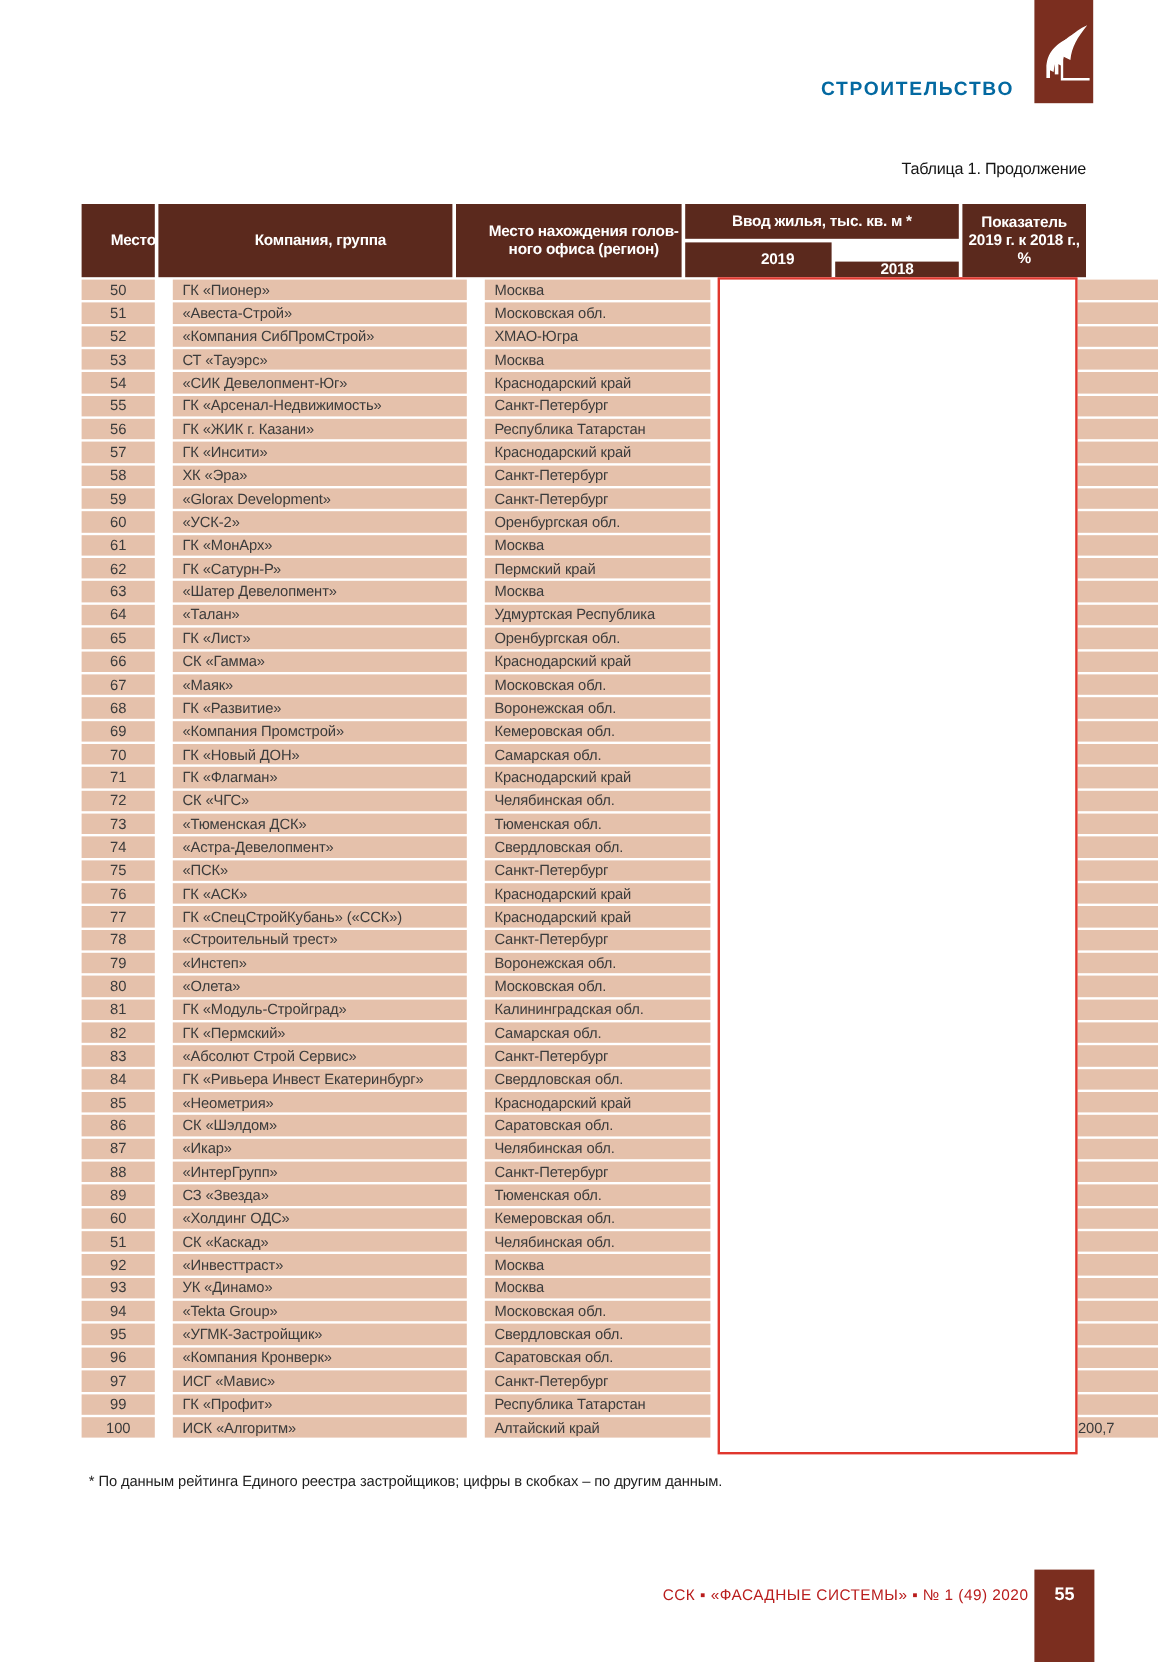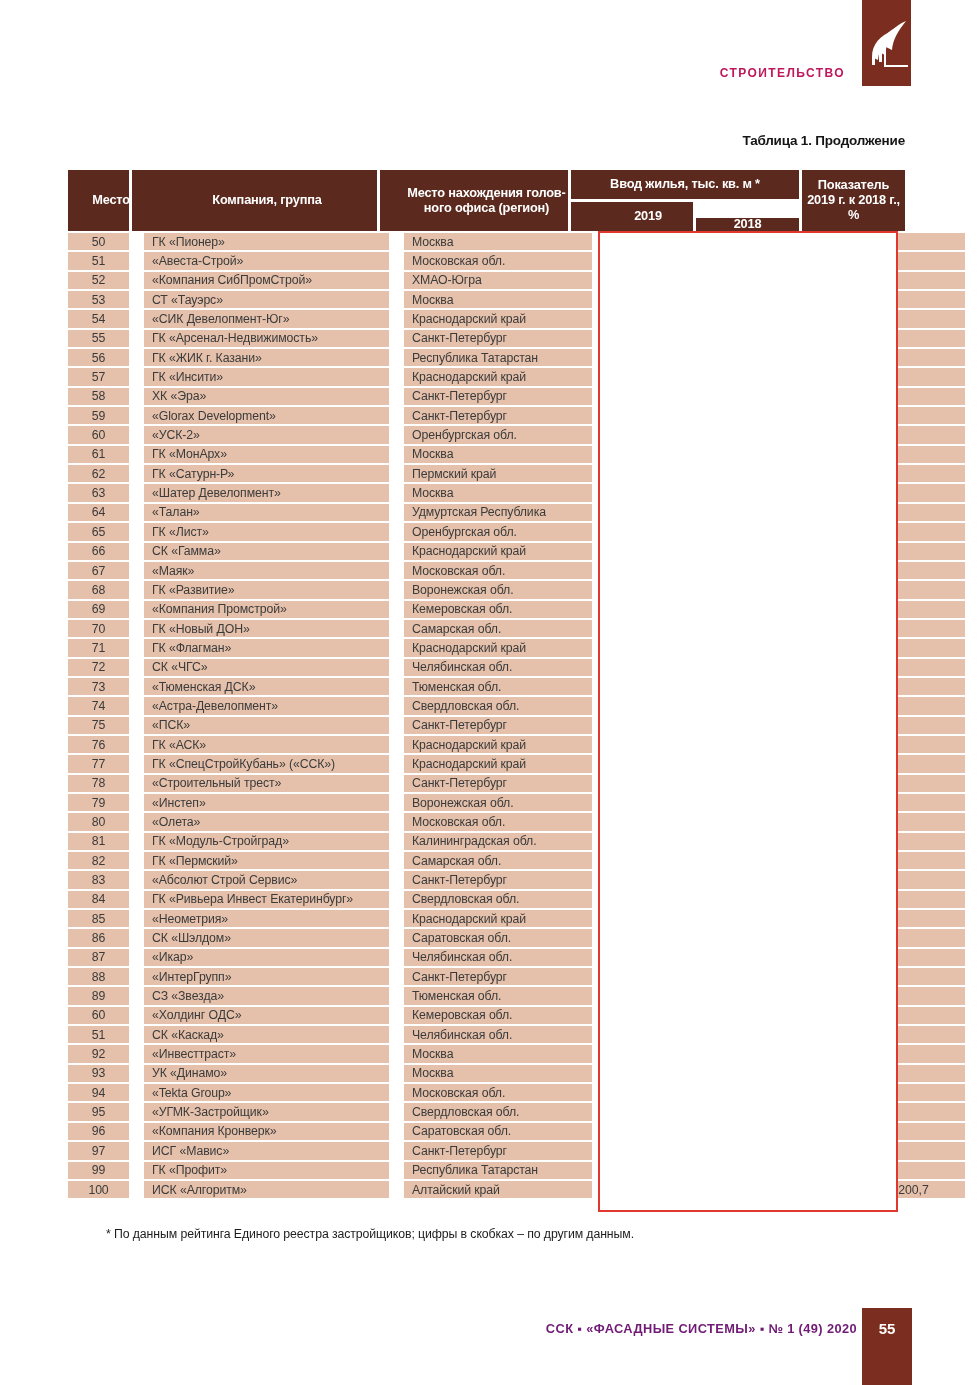--- a/index.html
+++ b/index.html
@@ -8,25 +8,25 @@
     font-family:"Liberation Sans","DejaVu Sans",sans-serif;
     -webkit-font-smoothing:antialiased;overflow:hidden;
   }
   
   .logo-rect{
     position:absolute;left:862px;top:0;width:49px;height:86px;
     background:#7b2e1f;
   }
   .section-label{
     position:absolute;top:66px;right:135px;
-    font-size:12px;font-weight:bold;letter-spacing:1.4px;color:#be185d;
+    font-size:16px;font-weight:bold;letter-spacing:1.4px;color:#0369a1;
   }
   .table-caption{
     position:absolute;top:133px;right:75px;
-    font-size:13.5px;font-weight:bold;color:#151515;letter-spacing:-0.2px;
+    font-size:13.5px;font-weight:normal;color:#151515;letter-spacing:-0.2px;
   }
   
   .tbl{position:absolute;left:68px;top:170px;width:837px;}
   .thead{
     display:grid;
     grid-template-columns:61px 245px 188px 122px 103px 103px;
     grid-template-rows:29px 29px;
     column-gap:3px;row-gap:3px;
     background:#ffffff;
   }
@@ -58,25 +58,25 @@
   .td.val{justify-content:center;}
   
   .redaction{
     position:absolute;left:598px;top:231px;width:300px;height:981px;
     background:#ffffff;border:2.5px solid #e0372e;box-sizing:border-box;
     z-index:5;
   }
   
   .footnote{
     position:absolute;left:74px;top:1227px;
-    font-size:12.3px;color:#1d1d1d;letter-spacing:-0.1px;margin-left:32px;
+    font-size:12.3px;color:#1d1d1d;letter-spacing:-0.1px;
   }
   .footer-line{
     position:absolute;top:1321px;right:123px;
-    font-size:12.8px;font-weight:bold;color:#701a75;letter-spacing:0.4px;
+    font-size:12.8px;font-weight:normal;color:#b91c1c;letter-spacing:0.4px;
   }
   .page-badge{
     position:absolute;left:862px;top:1308px;width:50px;height:77px;
     background:#7b2e1f;text-align:center;
   }
   .page-badge .num{
     display:inline-block;margin-top:12px;
     color:#ffffff;font-weight:bold;font-size:15px;
   }
 </style>

